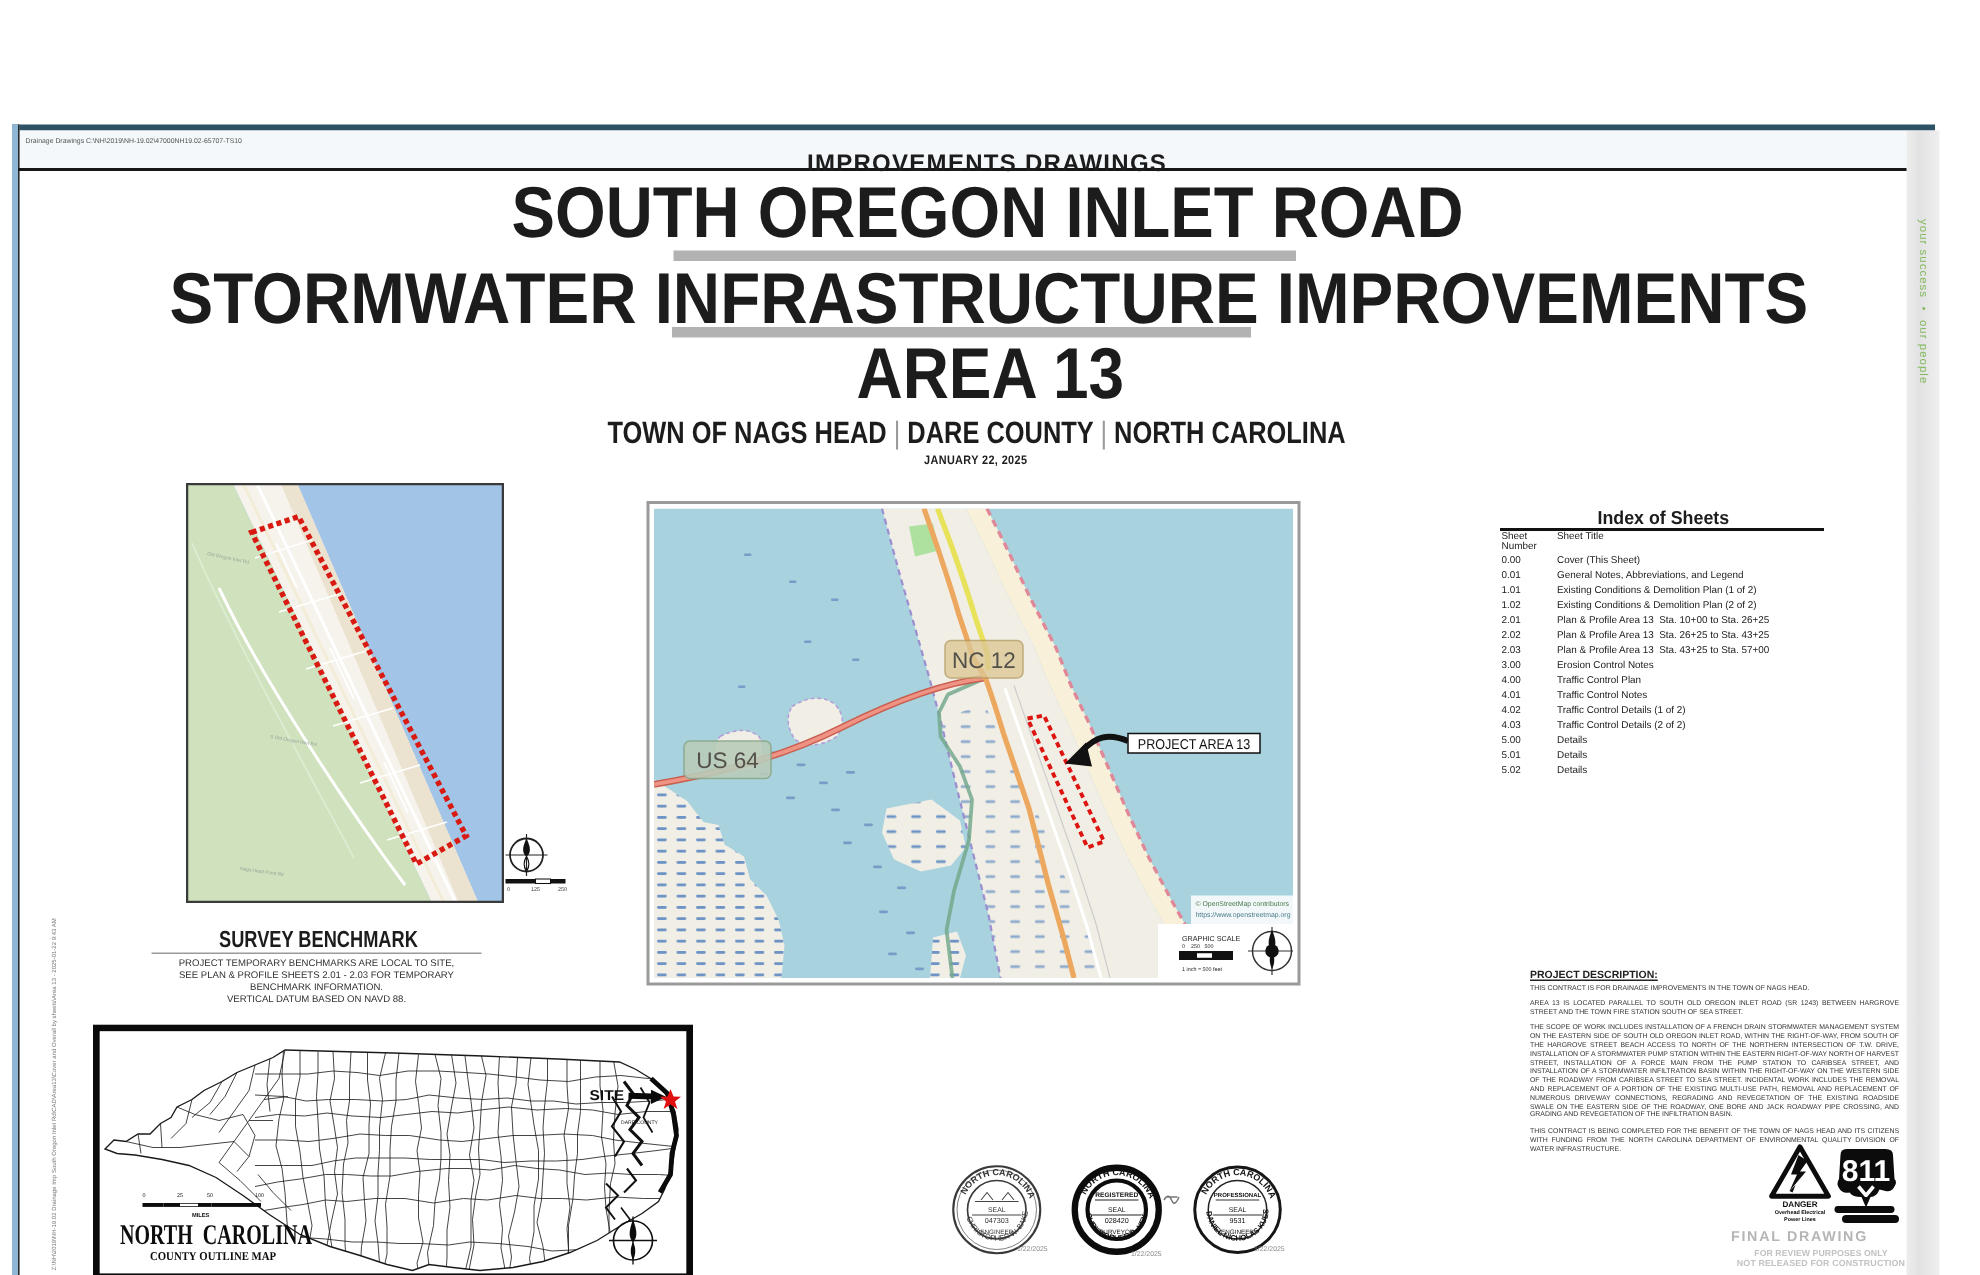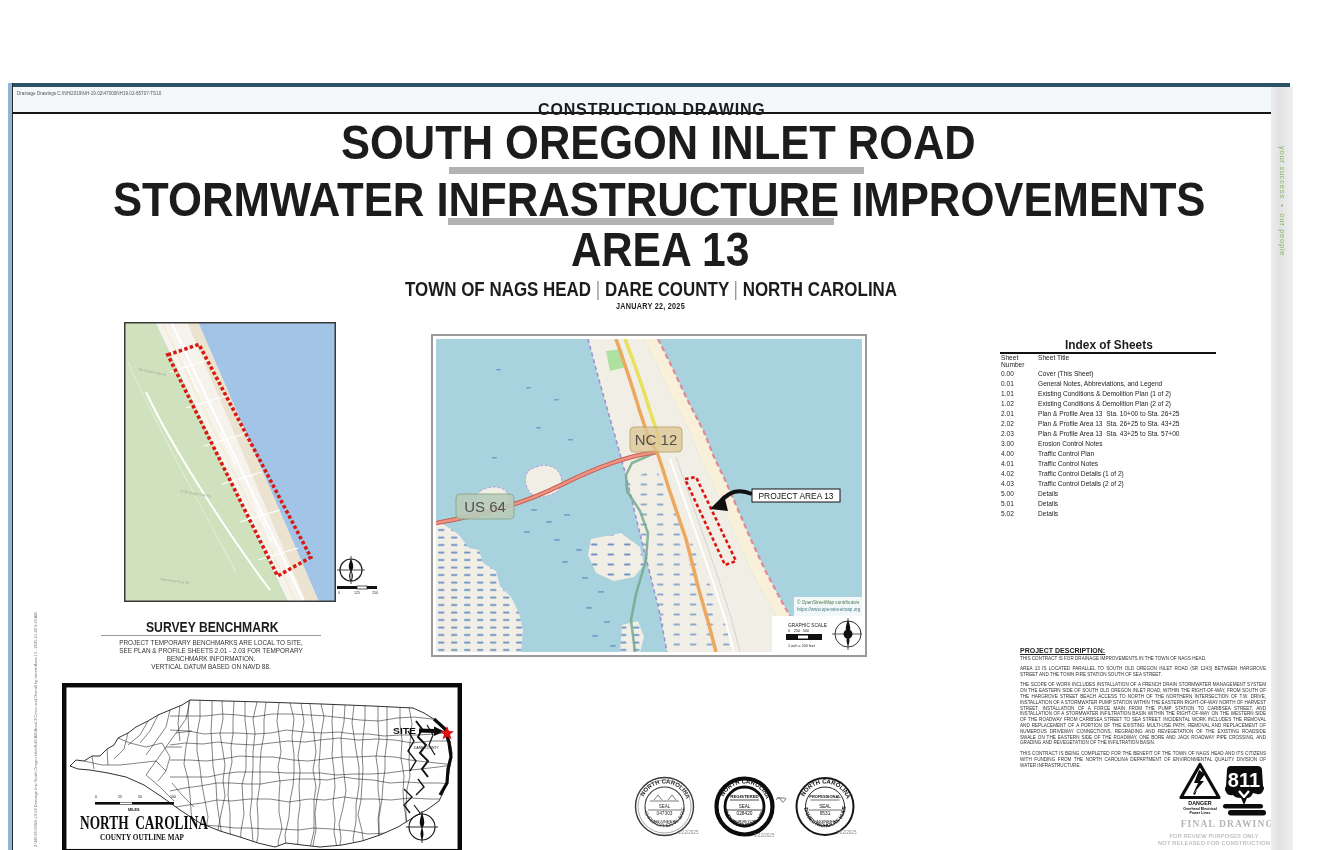--- a/index.html
+++ b/index.html
@@ -15,21 +15,21 @@
 <div class="abs" style="left:8px;top:83px;width:1282px;height:4px;background:#2d5266;"></div>
 
 <div class="abs" style="left:12px;top:87px;width:1259px;height:24.5px;background:#f4f8fa;"></div>
 
 <div class="abs" style="left:8px;top:83px;width:4px;height:767px;background:#8fb6d4;border-right:1px solid #2a2a2a;"></div>
 
 <div class="abs" style="left:17px;top:91px;width:400px;font-size:4.6px;color:#555;">Drainage Drawings C:\NH\2019\NH-19.02\47000NH19.02-65707-TS10</div>
 
 <div class="abs" style="left:12px;top:111.5px;width:1278px;height:2px;background:#161616;"></div>
 
-<div class="abs ttl" id="cdh" style="left:538px;top:100.5px;font-size:16px;letter-spacing:0.85px;">CONSTRUCTION DRAWING</div>
+<div class="abs ttl" id="cdh" style="left:538px;top:100.5px;font-size:16px;letter-spacing:0.85px;">IMPROVEMENTS DRAWINGS</div>
 
 <div class="abs ttl" id="t1" style="left:341px;top:115px;font-size:48px;transform:scaleX(0.905);">SOUTH OREGON INLET ROAD</div>
 
 <div class="abs" style="left:449px;top:167px;width:415px;height:7px;background:#b2b2b2;"></div>
 
 <div class="abs ttl" id="t2" style="left:113px;top:171.5px;font-size:48px;transform:scaleX(0.9097);">STORMWATER INFRASTRUCTURE IMPROVEMENTS</div>
 
 <div class="abs" style="left:448px;top:217.5px;width:386px;height:7px;background:#b2b2b2;"></div>
 
 <div class="abs ttl" id="t3" style="left:571px;top:222px;font-size:48px;transform:scaleX(0.888);">AREA 13</div>
@@ -475,21 +475,21 @@
 <svg class="abs" style="left:1221px;top:764px;" width="46" height="54" viewBox="0 0 46 54">
   <path d="M6,6 Q6,2 10,2 L36,2 Q41,2 41,6 L42,22 Q44,24 42,27 Q40,31 36,30 L32,29 Q30,34 26,34 L20,34 Q14,34 12,31 Q7,32 5,28 Q3,25 5,22 Z" fill="#0c0c0c"></path>
   <text x="23" y="23" font-size="20" font-weight="bold" text-anchor="middle" fill="#ffffff" style="font-family:'Liberation Sans',sans-serif;">811</text>
   <path d="M18,27 L23,33 L28,27" fill="none" stroke="#ffffff" stroke-width="2.4"></path>
   <path d="M20,34 L23,41 L26,34 Z" fill="#0c0c0c"></path>
   <rect x="2" y="40" width="40" height="4.6" rx="2.3" fill="#0c0c0c"></rect>
   <rect x="7" y="46" width="38" height="5.4" rx="2.7" fill="#0c0c0c"></rect>
 </svg>
 
 <div class="abs" style="left:1214px;top:819px;width:0;color:#b5b5b5;font-weight:bold;">
-  <div style="position:absolute;left:-60px;top:0;width:120px;text-align:right;font-size:9.5px;letter-spacing:1.15px;white-space:nowrap;font-family:Liberation Serif, serif;">FINAL DRAWING</div>
+  <div style="position:absolute;left:-60px;top:0;width:120px;text-align:left;font-size:9.5px;letter-spacing:1.15px;white-space:nowrap;">FINAL DRAWING</div>
   <div style="position:absolute;left:-60px;top:13.6px;width:120px;text-align:center;font-size:5.8px;letter-spacing:0.05px;color:#c2c2c2;white-space:nowrap;">FOR REVIEW PURPOSES ONLY</div>
   <div style="position:absolute;left:-60px;top:20.5px;width:120px;text-align:center;font-size:5.9px;letter-spacing:0.1px;color:#c2c2c2;white-space:nowrap;">NOT RELEASED FOR CONSTRUCTION</div>
 </div>
 
 <div class="abs" style="left:1271px;top:87px;width:22px;height:763px;background:linear-gradient(90deg,#ededed,#e2e2e4 40%,#efefef);"></div>
 
 <div class="abs" style="left:1273px;top:146px;width:16px;height:170px;">
   <div style="transform:rotate(90deg);transform-origin:0 0;position:absolute;left:14px;top:0;font-size:7.6px;color:#85b95e;white-space:nowrap;letter-spacing:0.7px;">your success&nbsp; • &nbsp;our people</div>
 </div>
 

